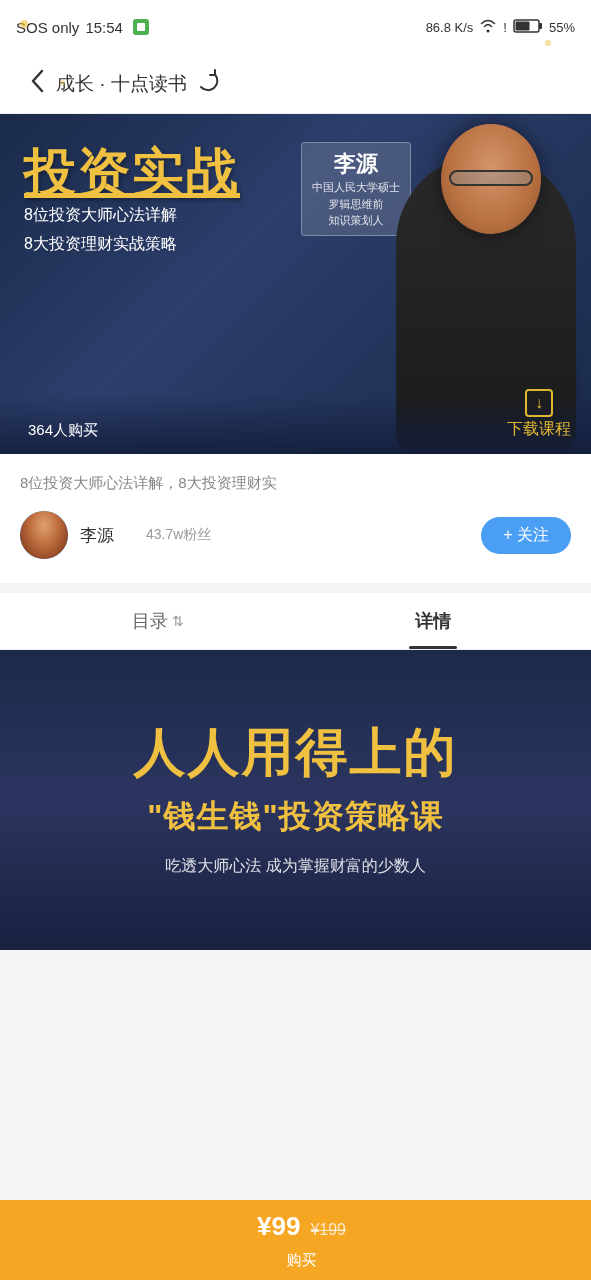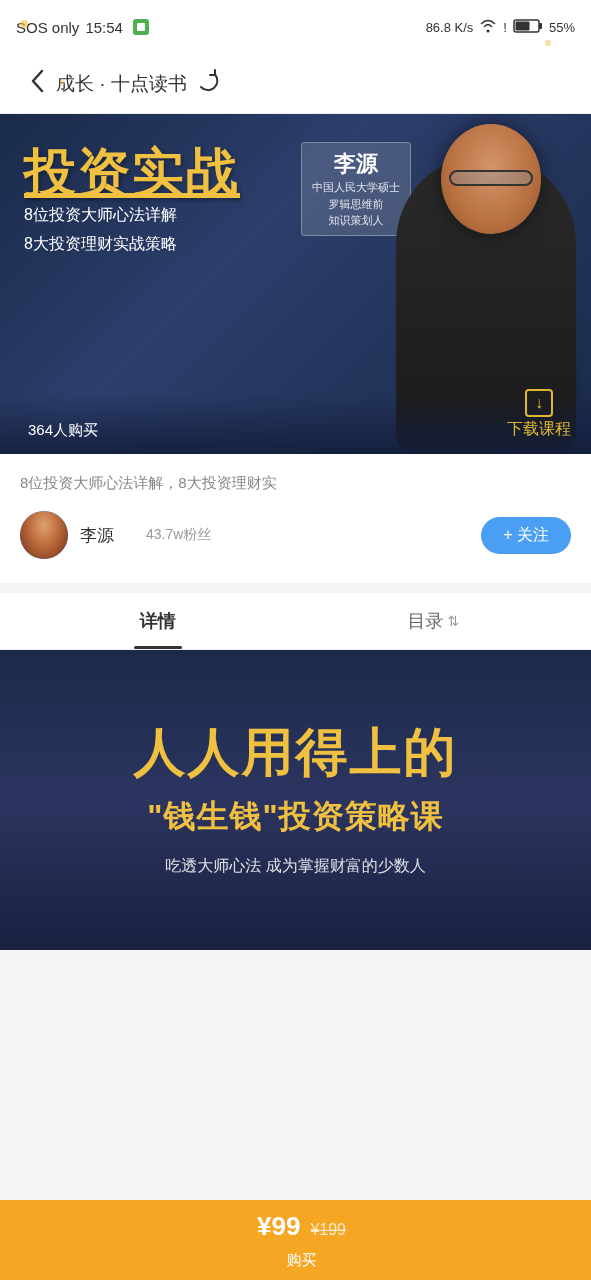--- a/index.html
+++ b/index.html
@@ -439,27 +439,27 @@
       <div class="avatar-inner"></div>
     </div>
     <span class="author-name">李源</span>
     <span class="author-fans">43.7w粉丝</span>
     <button class="follow-btn">+ 关注</button>
   </div>
 </div>
 
 <div class="tabs-section">
   <div class="tabs-row">
-    <div class="tab-item active">
-      <span>详情</span>
-    </div>
     <div class="tab-item tab-catalog">
       <span>目录</span>
       <span class="tab-sort-icon">⇅</span>
     </div>
+    <div class="tab-item active">
+      <span>详情</span>
+    </div>
   </div>
 </div>
 
 <div class="detail-content">
   <div class="promo-banner">
 
     <div style="position:absolute;top:20px;left:20px;width:8px;height:8px;background:#f0c040;border-radius:50%;opacity:0.6;"></div>
     <div style="position:absolute;top:40px;right:40px;width:6px;height:6px;background:#f0c040;border-radius:50%;opacity:0.5;"></div>
     <div style="position:absolute;top:80px;left:60px;width:5px;height:5px;background:#f0c040;border-radius:50%;opacity:0.4;"></div>
 

